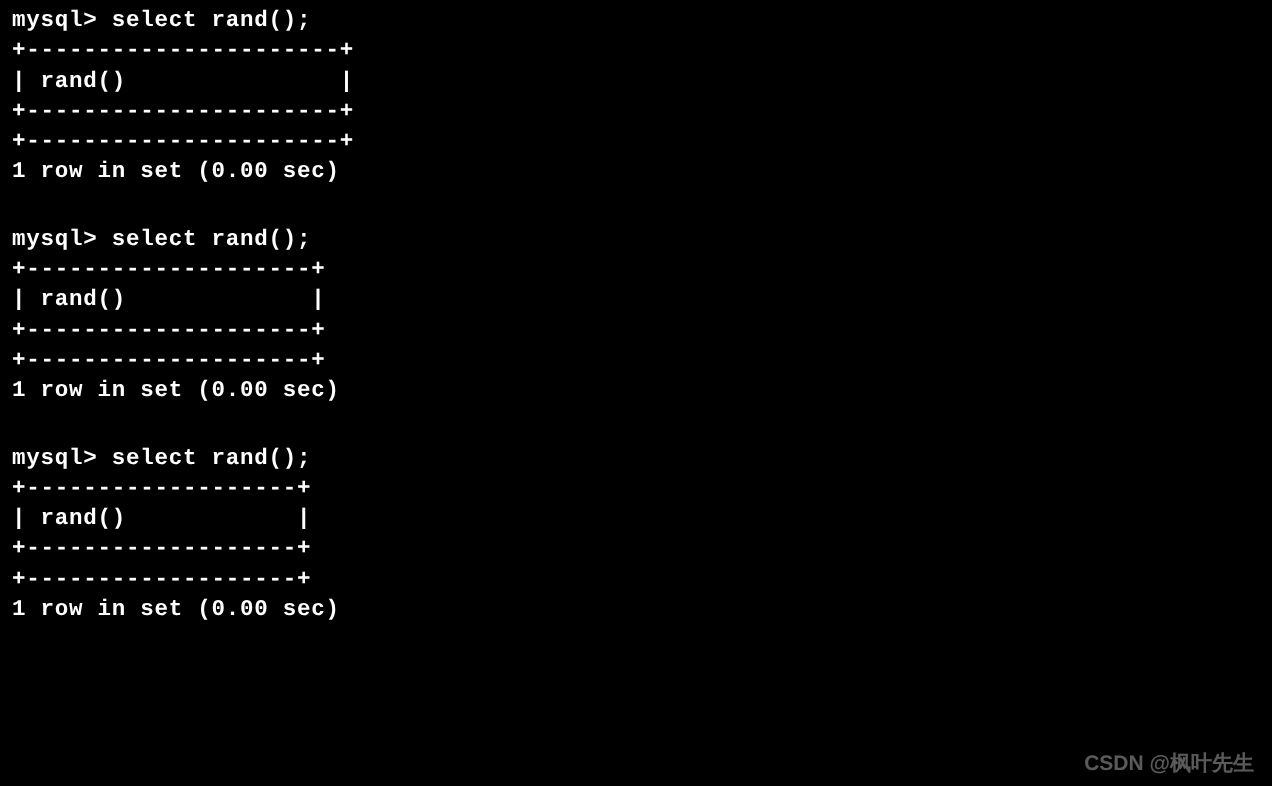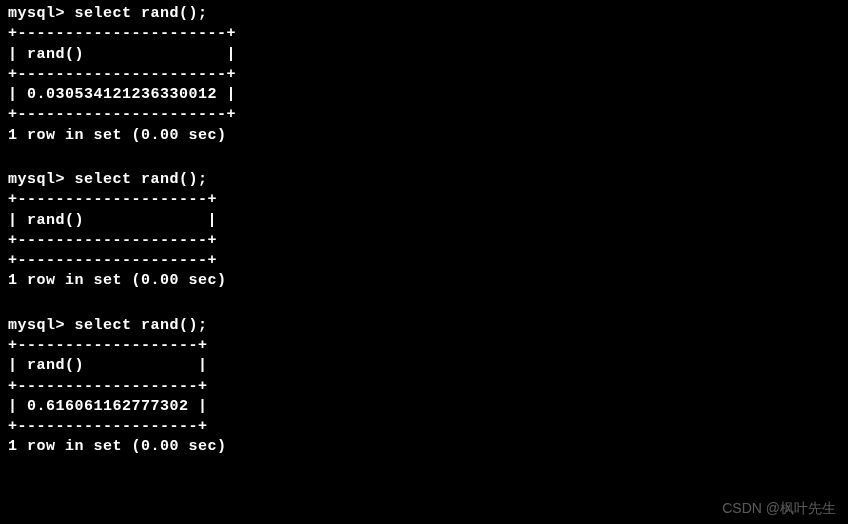--- a/index.html
+++ b/index.html
@@ -24,38 +24,37 @@
     .line {
       white-space: pre;
     }
     .watermark {
       position: absolute;
       bottom: 6px;
       right: 12px;
       color: rgba(200, 200, 200, 0.45);
       font-family: Arial, sans-serif;
       font-size: 14px;
-      font-weight: normal;
+      font-weight: bold;
       letter-spacing: 0;
     }
     .block {
       margin-bottom: 4px;
     }
   </style>
 </head>
 <body>
 
 <div>
 
   <div class="block">
     <div class="line"><span>mysql&gt; </span><span>select rand();</span></div>
     <div class="line">+----------------------+</div>
     <div class="line">| rand()               |</div>
     <div class="line">+----------------------+</div>
-    <div class="line">| 0.030534121236330012 |</div>
     <div class="line">+----------------------+</div>
     <div class="line">1 row in set (0.00 sec)</div>
   </div>
 
   <div class="line"> </div>
 
   <div class="block">
     <div class="line"><span>mysql&gt; </span><span>select rand();</span></div>
     <div class="line">+--------------------+</div>
     <div class="line">| rand()             |</div>
@@ -64,20 +63,19 @@
     <div class="line">1 row in set (0.00 sec)</div>
   </div>
 
   <div class="line"> </div>
 
   <div class="block">
     <div class="line"><span>mysql&gt; </span><span>select rand();</span></div>
     <div class="line">+-------------------+</div>
     <div class="line">| rand()            |</div>
     <div class="line">+-------------------+</div>
-    <div class="line">| 0.616061162777302 |</div>
     <div class="line">+-------------------+</div>
     <div class="line">1 row in set (0.00 sec)</div>
   </div>
 
 </div>
 
 <div class="watermark">CSDN @枫叶先生</div>
 
 </body></html>

